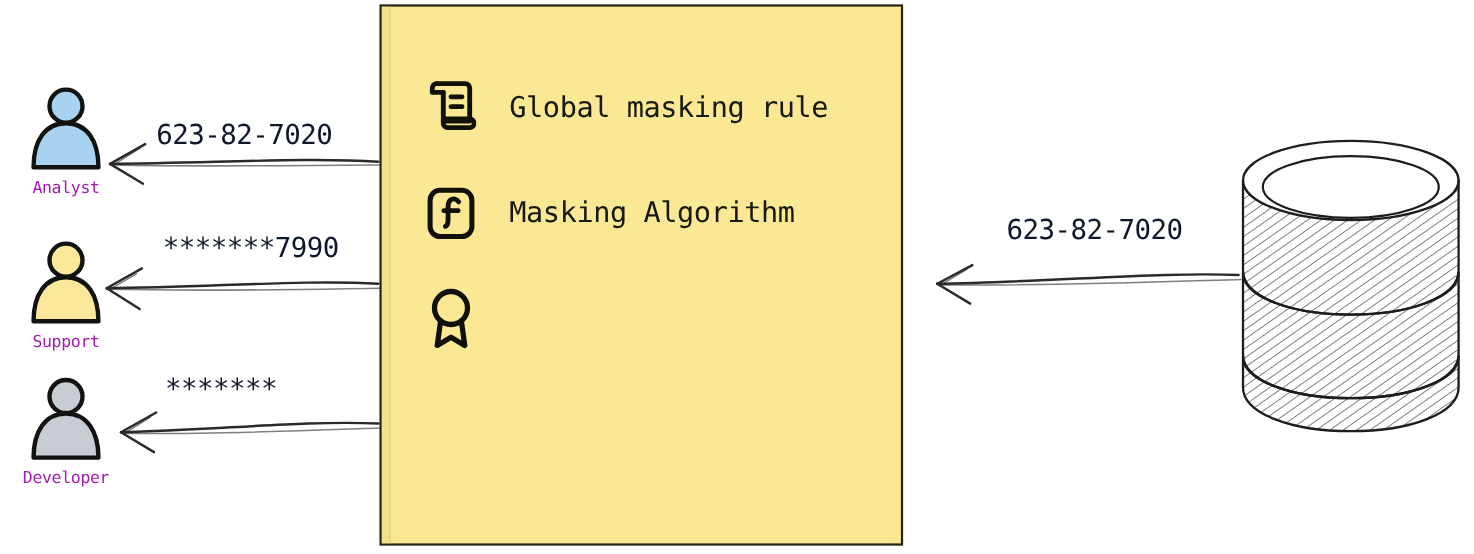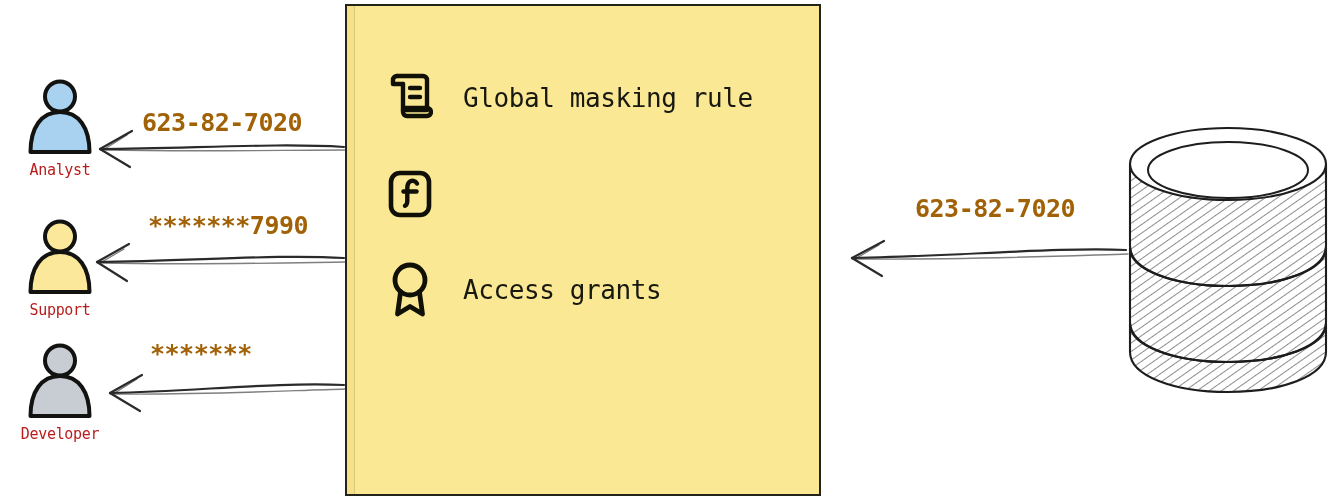--- a/index.html
+++ b/index.html
@@ -30,37 +30,37 @@
   }
   .actor-figure {
     display: block;
     margin: 0 auto;
   }
   .actor-label {
     display: block;
     font-family: "DejaVu Sans Mono", "Liberation Mono", monospace;
     font-size: 15px;
     font-weight: 500;
-    color: #b91c1c;
+    color: #a21caf;
     letter-spacing: -0.3px;
     margin-top: 1px;
     white-space: nowrap;
   }
 
   #actor-analyst   { left: 0px;  top: 78px;  }
   #actor-support   { left: 0px;  top: 218px; }
   #actor-developer { left: 0px;  top: 342px; }
 
   
   .flow-label {
     position: absolute;
     font-family: "DejaVu Sans Mono", "Liberation Mono", monospace;
     font-size: 25px;
-    font-weight: 700;
-    color: #a16207;
+    font-weight: 400;
+    color: #0f172a;
     letter-spacing: -0.5px;
     white-space: nowrap;
   }
   #label-analyst   { left: 142px; top: 108px; }
   #label-support   { left: 148px; top: 211px; }
   #label-developer { left: 150px; top: 339px; }
   #label-source    { left: 915px; top: 194px; }
 
   
   #policy-panel {
@@ -157,30 +157,30 @@
 
       <li class="policy-row">
         <span class="policy-icon">
           <svg width="46" height="48" viewBox="0 0 46 48" aria-hidden="true">
             <rect x="4" y="3" width="38" height="42" rx="9" ry="9" fill="none" stroke="#101007" stroke-width="4.6"></rect>
             <path d="M30 13.5 c-1.5 -2.6 -5.2 -3.6 -7.6 -1.6 c-1.9 1.6 -2.1 4 -2.1 6.6 v12.2
                      c0 2.4 -0.4 4.2 -2.3 5.1" fill="none" stroke="#101007" stroke-width="4.4" stroke-linecap="round" stroke-linejoin="round"></path>
             <path d="M16.5 21.5 H29.5" fill="none" stroke="#101007" stroke-width="4.4" stroke-linecap="round"></path>
           </svg>
         </span>
+        <span class="policy-text">Masking Algorithm</span>
       </li>
 
       <li class="policy-row">
         <span class="policy-icon">
           <svg width="46" height="58" viewBox="0 0 46 58" aria-hidden="true">
             <circle cx="23" cy="19" r="15" fill="none" stroke="#101007" stroke-width="4.8"></circle>
             <path d="M13.6 30.6 L10.5 53 L23 45.5 L35.5 53 L32.4 30.6" fill="none" stroke="#101007" stroke-width="4.8" stroke-linecap="round" stroke-linejoin="round"></path>
           </svg>
         </span>
-        <span class="policy-text">Access grants</span>
       </li>
 
     </ul>
   </div>
 
   <div class="actor" id="actor-analyst">
     <svg class="actor-figure" width="82" height="82" viewBox="0 0 82 82" aria-hidden="true">
       <circle cx="41" cy="18.5" r="15" fill="#a8d2f0" stroke="#121210" stroke-width="4"></circle>
       <path d="M11.5 74 C11.5 50 22 34 41 34 C60 34 70.5 50 70.5 74 Z" fill="#a8d2f0" stroke="#121210" stroke-width="4" stroke-linejoin="round"></path>
     </svg>

